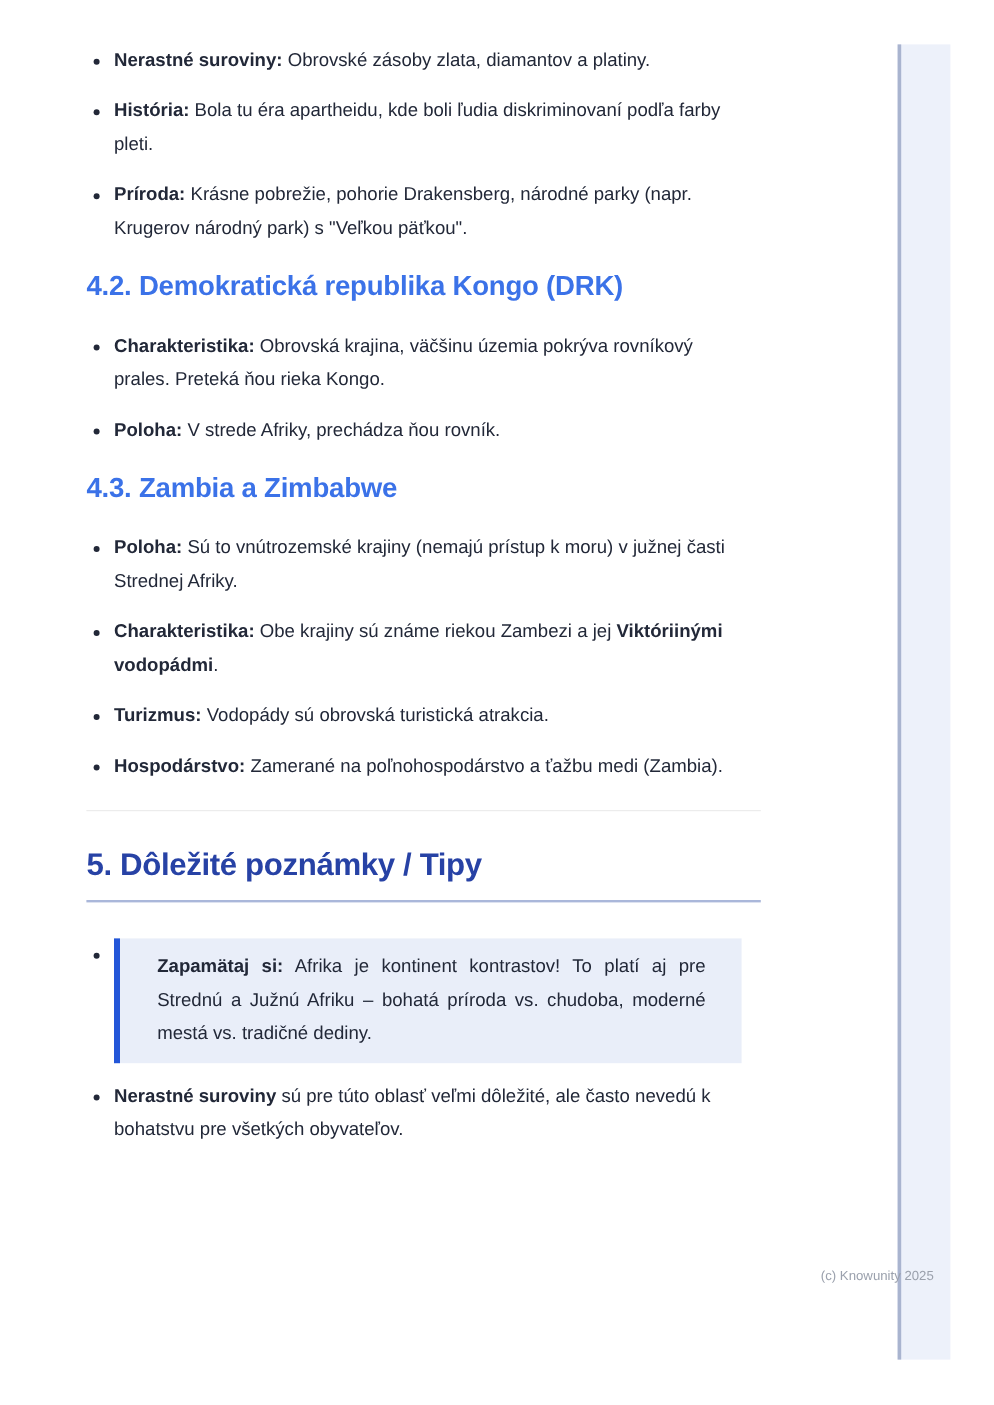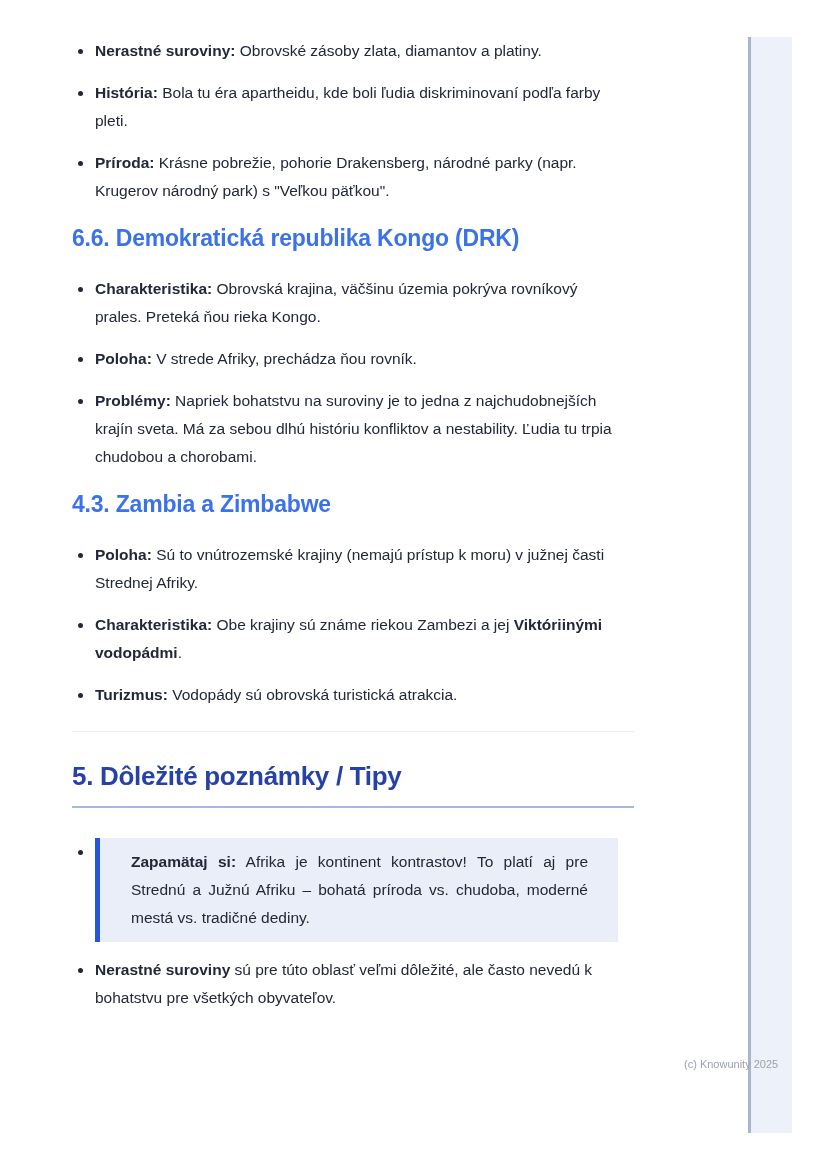--- a/index.html
+++ b/index.html
@@ -127,45 +127,45 @@
       <strong>Nerastné suroviny:</strong><span> Obrovské zásoby zlata, diamantov a platiny.</span>
     </li>
     <li>
       <strong>História:</strong><span> Bola tu éra apartheidu, kde boli ľudia diskriminovaní podľa farby pleti.</span>
     </li>
     <li>
       <strong>Príroda:</strong><span> Krásne pobrežie, pohorie Drakensberg, národné parky (napr. Krugerov národný park) s "Veľkou päťkou".</span>
     </li>
   </ul>
 
-  <h3 class="section-heading">6.6. Demokratická republika Kongo (DRK)</h3>
+  <h3 class="section-heading">4.2. Demokratická republika Kongo (DRK)</h3>
 
   <ul class="blist">
     <li>
       <strong>Charakteristika:</strong><span> Obrovská krajina, väčšinu územia pokrýva rovníkový prales. Preteká ňou rieka Kongo.</span>
     </li>
     <li>
       <strong>Poloha:</strong><span> V strede Afriky, prechádza ňou rovník.</span>
-    </li>
-    <li>
-      <strong>Problémy:</strong><span> Napriek bohatstvu na suroviny je to jedna z najchudobnejších krajín sveta. Má za sebou dlhú históriu konfliktov a nestability. Ľudia tu trpia chudobou a chorobami.</span>
     </li>
   </ul>
 
   <h3 class="section-heading">4.3. Zambia a Zimbabwe</h3>
 
   <ul class="blist">
     <li>
       <strong>Poloha:</strong><span> Sú to vnútrozemské krajiny (nemajú prístup k moru) v južnej časti Strednej Afriky.</span>
     </li>
     <li>
       <strong>Charakteristika:</strong><span> Obe krajiny sú známe riekou Zambezi a jej </span><strong>Viktóriinými vodopádmi</strong><span>.</span>
     </li>
     <li>
       <strong>Turizmus:</strong><span> Vodopády sú obrovská turistická atrakcia.</span>
+    </li>
+    <li>
+      <strong>Hospodárstvo:</strong><span> Zamerané na poľnohospodárstvo a ťažbu medi (Zambia).</span>
     </li>
   </ul>
 
   <hr class="divider">
 
   <h2 class="major-heading">5. Dôležité poznámky / Tipy</h2>
 
   <ul class="blist">
     <li class="callout-item">
       <div class="callout">

